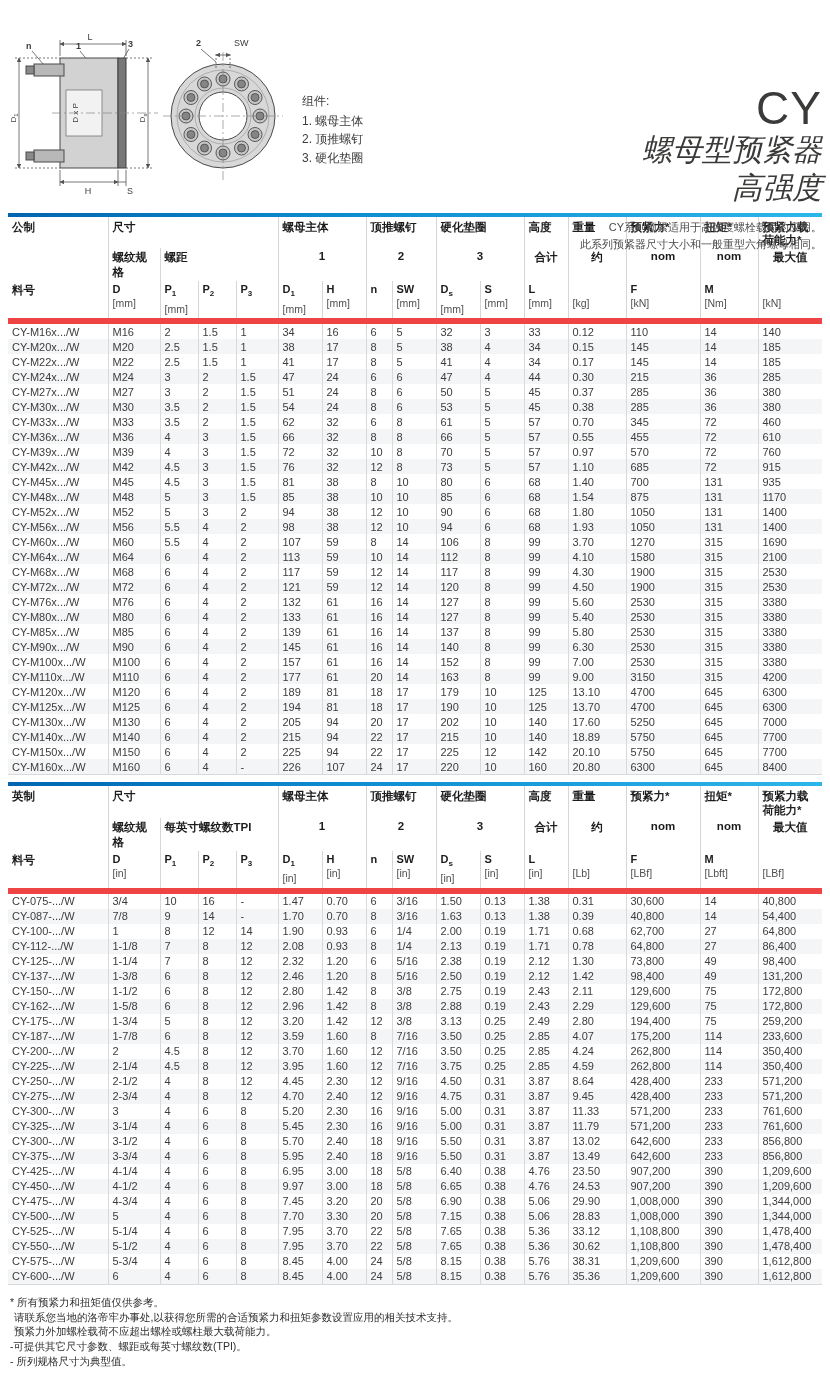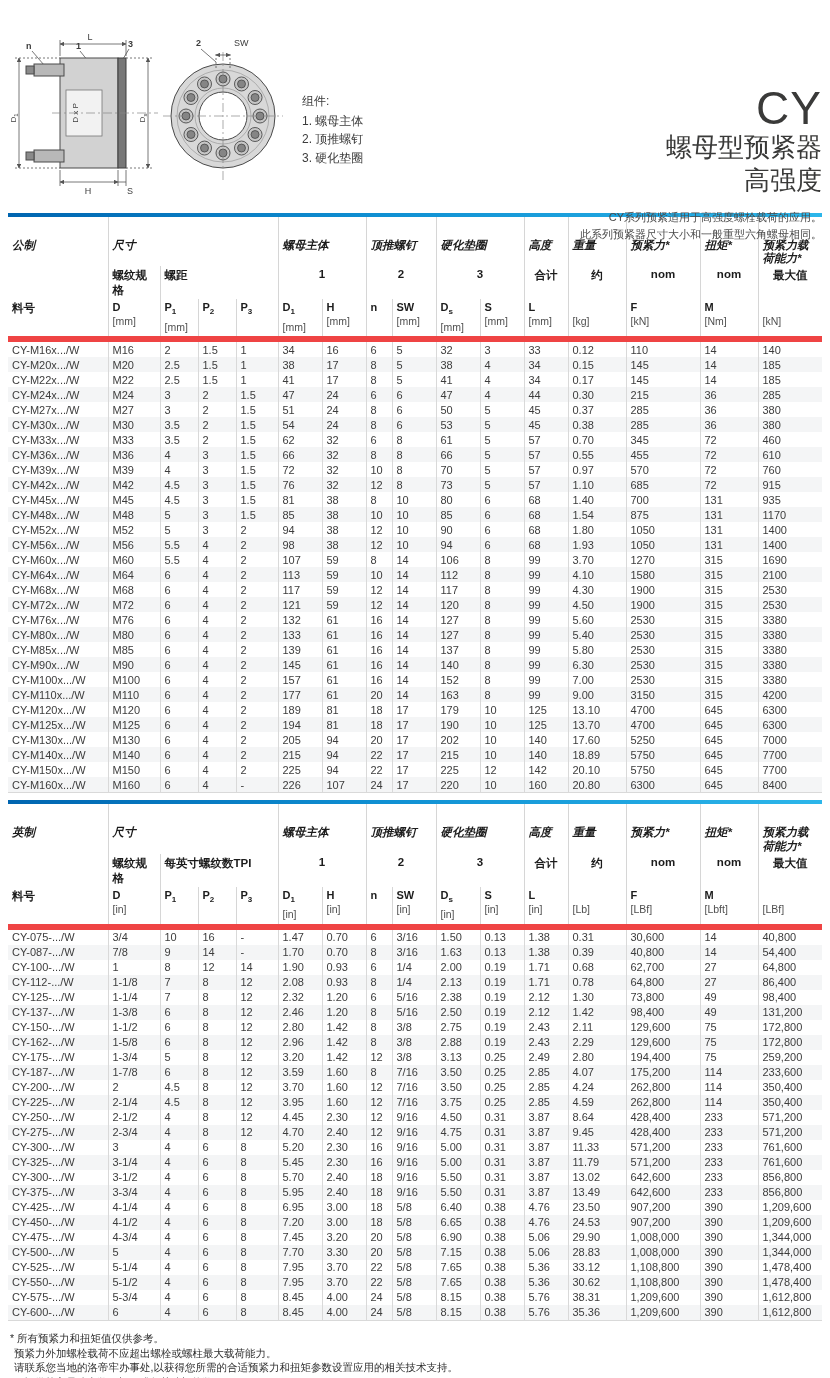--- a/index.html
+++ b/index.html
@@ -10,39 +10,39 @@
   }
   #page{position:relative;width:830px;height:1378px;}
 
   
   .top-section{position:relative;height:213px;background:#fff;}
   .diagram-wrap{position:absolute;left:8px;top:28px;}
   .legend{position:absolute;left:302px;top:92px;font-size:12px;line-height:1.55;color:#3c3c3c;}
   .legend .legend-title{margin-bottom:1px;}
   .title-block{position:absolute;right:8px;top:48px;text-align:right;color:#3a3a39;margin-top:37px;}
   .title-code{font-size:46px;line-height:1;font-weight:400;letter-spacing:1px;}
-  .title-cn{font-size:26px;line-height:1.25;font-weight:400;}
+  .title-cn{font-size:30px;line-height:1.25;font-weight:400;font-style:italic;}
   .subtitle{margin-top:13px;font-size:11px;line-height:1.5;color:#4a4a4a;}
 
   svg text{fill:#3c3c3c;font-family:"Liberation Sans","DejaVu Sans",sans-serif;}
   .dimline{stroke:#555;stroke-width:0.8;fill:none;}
   .centerline{stroke:#888;stroke-width:0.7;stroke-dasharray:9 3 2 3;fill:none;}
 
   
   .table-card{margin:0 8px 7px 8px;background:#fff;}
   .accent-bar{height:4px;background:linear-gradient(90deg,#0065b0 0%,#0f8fd2 45%,#2cb6ea 100%);}
   table{width:814px;border-collapse:collapse;table-layout:fixed;}
   th,td{box-sizing:border-box;}
   thead th{
     text-align:left;vertical-align:top;padding:2px 4px 1px 4px;
     font-size:11.5px;color:#1c1c1c;font-weight:bold;
     border-left:1px solid #d6d6d6;
   }
   thead tr th:first-child{border-left:none;}
-  thead tr.rowA th{padding-top:22px;height:26px;line-height:1.15;font-style:italic;}
+  thead tr.rowA th{padding-top:4px;height:26px;line-height:1.15;}
   thead tr.rowB th{height:22px;}
   thead tr.rowB th.c{text-align:center;}
   thead tr.rowC th{height:40px;padding-bottom:3px;border-bottom:6px solid #ef4444;}
   .sym{font-size:11px;font-weight:bold;color:#1c1c1c;display:block;min-height:12px;line-height:12px;}
   .sym sub{font-size:8px;}
   .unit{font-size:10.5px;font-weight:normal;color:#4f4f4f;display:block;line-height:12px;margin-top:2px;}
   tbody td{
     font-size:11px;line-height:12px;padding:1.5px 4px;height:15px;
     color:#3c3c3c;white-space:nowrap;overflow:hidden;
     border-left:1px solid #d9d9d9;
@@ -1289,21 +1289,21 @@
             <td>907,200</td>
             <td>390</td>
             <td>1,209,600</td>
           </tr>
           <tr>
             <td>CY-450-.../W</td>
             <td>4-1/2</td>
             <td>4</td>
             <td>6</td>
             <td>8</td>
-            <td>7.20</td>
+            <td>9.97</td>
             <td>3.00</td>
             <td>18</td>
             <td>5/8</td>
             <td>6.65</td>
             <td>0.38</td>
             <td>4.76</td>
             <td>24.53</td>
             <td>907,200</td>
             <td>390</td>
             <td>1,209,600</td>
@@ -1415,19 +1415,19 @@
             <td>1,209,600</td>
             <td>390</td>
             <td>1,612,800</td>
           </tr>
         </tbody>
       </table>
   </div>
 
   <div class="footnotes" id="footnotes">
       <div>* 所有预紧力和扭矩值仅供参考。</div>
+      <div class="fn-indent">请联系您当地的洛帝牢办事处,以获得您所需的合适预紧力和扭矩参数设置应用的相关技术支持。</div>
       <div class="fn-indent">预紧力外加螺栓载荷不应超出螺栓或螺柱最大载荷能力。</div>
-      <div class="fn-indent">请联系您当地的洛帝牢办事处,以获得您所需的合适预紧力和扭矩参数设置应用的相关技术支持。</div>
       <div>-可提供其它尺寸参数、螺距或每英寸螺纹数(TPI)。</div>
       <div>- 所列规格尺寸为典型值。</div>
     </div>
 
 </div>
 
 </body></html>

